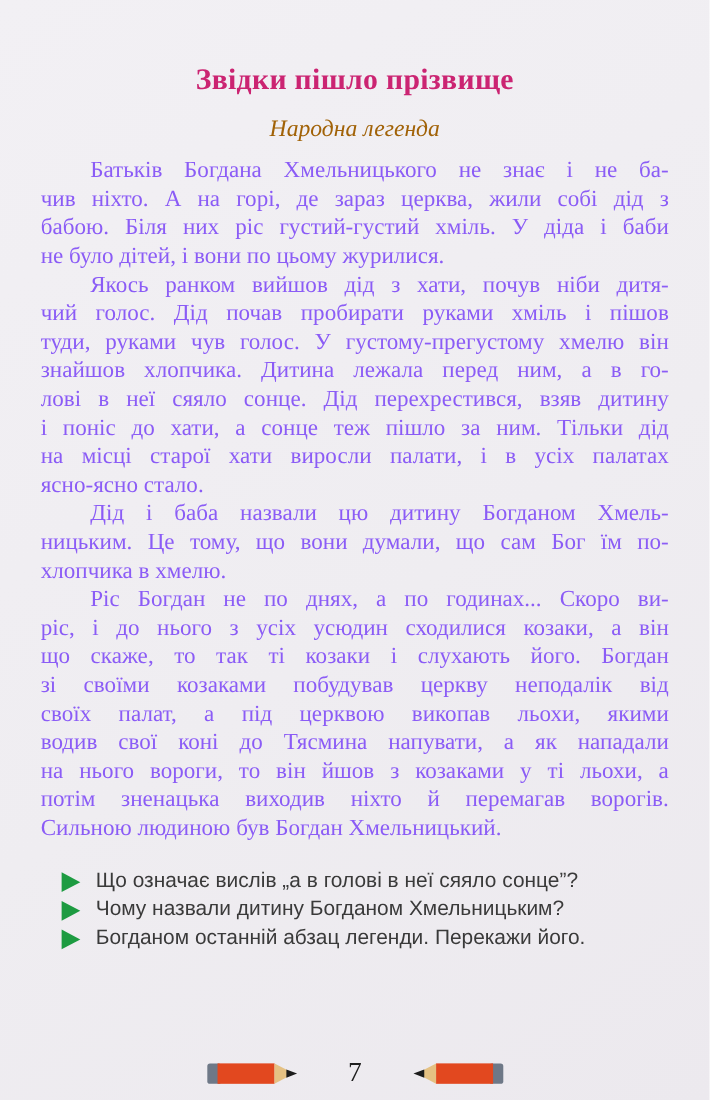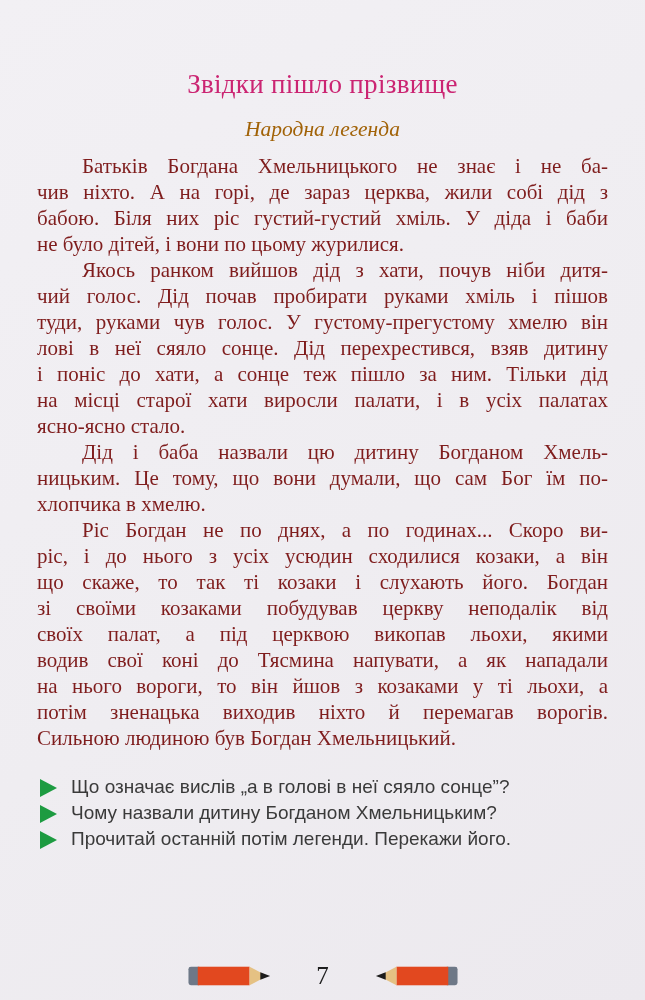--- a/index.html
+++ b/index.html
@@ -6,59 +6,60 @@
   body {
     width: 645px; height: 1000px;
     background: linear-gradient(145deg, #f2f0f4 0%, #efedf1 55%, #ece9ee 100%);
     font-family: "Liberation Serif", serif;
     position: relative;
     overflow: hidden;
   }
   .page { position: absolute; inset: 0; }
 
   .title {
-    margin: 12px;
+    margin: 0;
     padding-top: 57px;
     text-align: center;
     font-family: "Liberation Serif", serif;
-    font-weight: normal;
+    font-weight: bold;
     font-size: 27px;
     line-height: 31px;
     color: var(--title-color, #cb2472);
     letter-spacing: 0.3px;
   }
 
   .subtitle {
     margin-top: 17px;
     text-align: center;
     font-style: italic;
     font-size: 21.5px;
     color: #a16207;
   }
 
   .story {
     margin: 11px 37px 0 37px;
     font-size: 21px;
     line-height: 26px;
-    color: #7f1d1d;
+    color: #8b5cf6;
   }
   .line {
     margin: 0;
     text-align: justify;
     text-align-last: justify;
     white-space: nowrap;
   }
   .para p:first-of-type { text-indent: 45px; }
   .para p:last-of-type { text-align-last: left; white-space: normal; }
 
   .questions { margin: 25px 30px 0 40px; }
   .q-row {
     display: flex;
     align-items: flex-end;
     margin-bottom: 5px;
+    margin-left: 16px;
   }
   .tri {
     flex: 0 0 auto;
     width: 0; height: 0;
     margin-top: 2px;
     border-left: 17px solid var(--bullet-color, #1d9b41);
     border-top: 9px solid transparent;
     border-bottom: 9px solid transparent;
   }
   .q-text {
@@ -100,20 +101,21 @@
     <p class="line">Батьків Богдана Хмельницького не знає і не ба-</p>
         <p class="line">чив ніхто. А на горі, де зараз церква, жили собі дід з</p>
         <p class="line">бабою. Біля них ріс густий-густий хміль. У діда і баби</p>
         <p class="line">не було дітей, і вони по цьому журилися.</p>
       </div>
     <div class="para">
 
     <p class="line">Якось ранком вийшов дід з хати, почув ніби дитя-</p>
         <p class="line">чий голос. Дід почав пробирати руками хміль і пішов</p>
         <p class="line">туди, руками чув голос. У густому-прегустому хмелю він</p>
+        <p class="line">знайшов хлопчика. Дитина лежала перед ним, а в го-</p>
         <p class="line">лові в неї сяяло сонце. Дід перехрестився, взяв дитину</p>
         <p class="line">і поніс до хати, а сонце теж пішло за ним. Тільки дід</p>
         <p class="line">на місці старої хати виросли палати, і в усіх палатах</p>
         <p class="line">ясно-ясно стало.</p>
       </div>
     <div class="para">
 
     <p class="line">Дід і баба назвали цю дитину Богданом Хмель-</p>
         <p class="line">ницьким. Це тому, що вони думали, що сам Бог їм по-</p>
         <p class="line">хлопчика в хмелю.</p>
@@ -139,21 +141,21 @@
         <span class="q-text">Що означає вислів „а в голові в неї сяяло сонце”?</span>
       </div>
 
       <div class="q-row">
         <span class="tri"></span>
         <span class="q-text">Чому назвали дитину Богданом Хмельницьким?</span>
       </div>
 
       <div class="q-row">
         <span class="tri"></span>
-        <span class="q-text">Прочитай останній потім легенди. Перекажи його.</span>
+        <span class="q-text">Богданом останній абзац легенди. Перекажи його.</span>
       </div>
     </div>
 
   <div class="footer">
     <svg class="pencil" width="88" height="24" viewBox="0 0 90 24" aria-hidden="true">
       <rect x="1.5" y="2.5" width="13" height="19" rx="2.5" fill="#6e7887"></rect>
       <rect x="11" y="2.5" width="53" height="19" fill="#e2481f"></rect>
       <path d="M64,2.5 L82,12 L64,21.5 Z" fill="#e5c183"></path>
       <path d="M75,8.2 L85,12 L75,15.8 Z" fill="#1c1c1c"></path>
     </svg>

